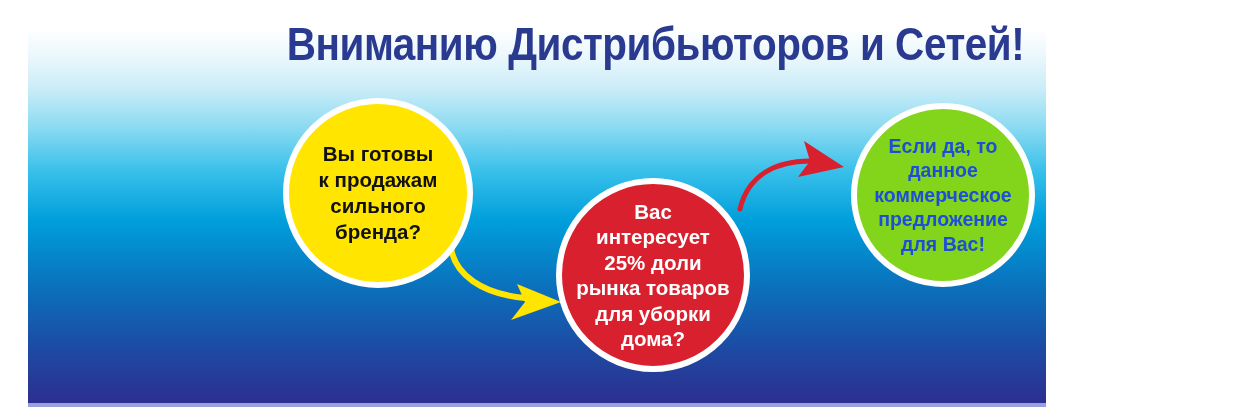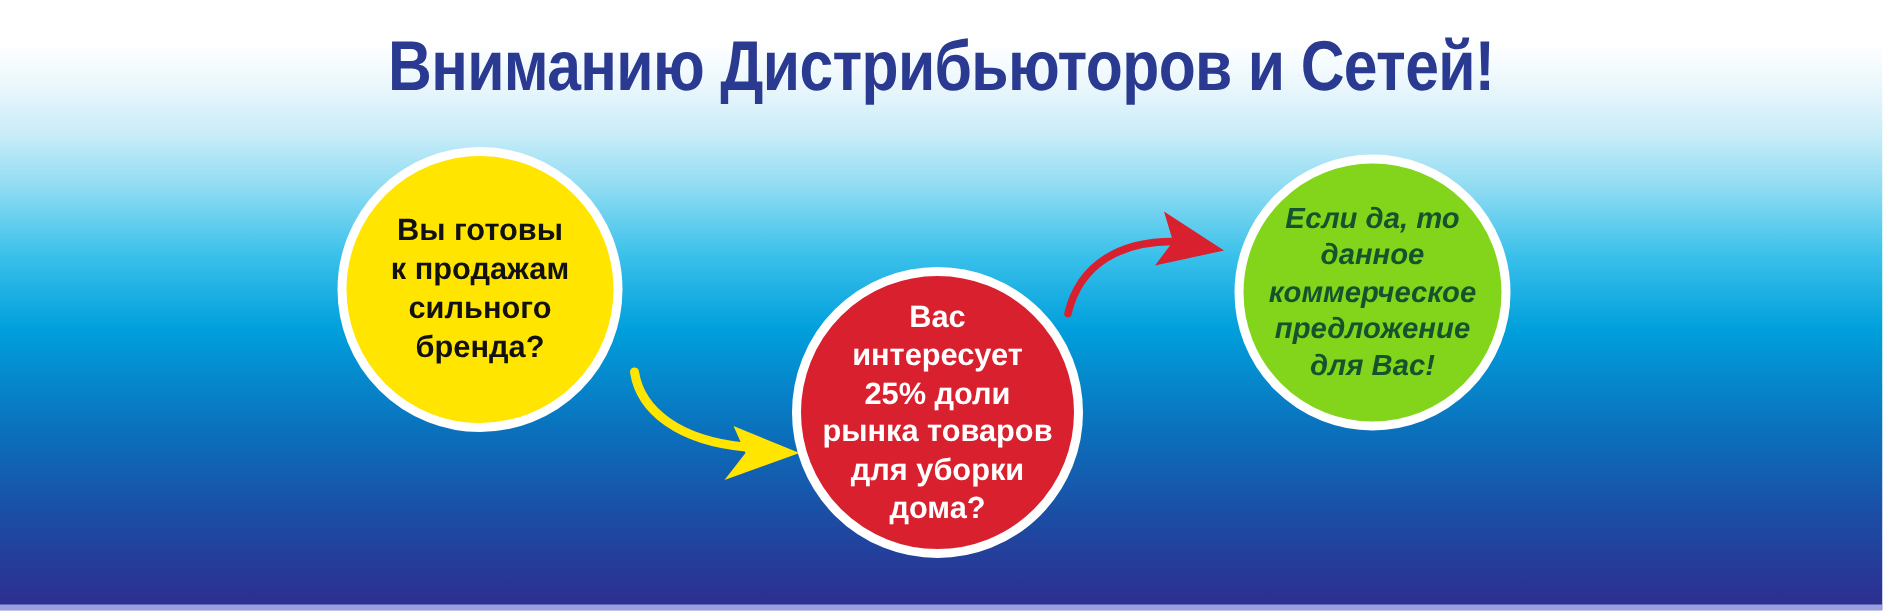--- a/index.html
+++ b/index.html
@@ -2,36 +2,37 @@
 <html><head>
 <meta charset="utf-8">
 <style>
   html, body {
     margin: 0;
     padding: 0;
     background: #ffffff;
   }
   #banner {
     position: relative;
-    width: 1255px;
+    width: 1018px;
     height: 407px;
     overflow: hidden;
     font-family: "Liberation Sans", "DejaVu Sans", sans-serif;
     background: linear-gradient(to bottom,
         #ffffff 0%,
         #ffffff 7%,
         #eaf7fc 14%,
         #c9ecf8 22%,
         #8ddbf2 31%,
         #39c0ea 42%,
         #009fdc 54%,
         #0a72bd 70%,
         #1c4ca4 85%,
         #2c3091 98%,
         #2c3091 100%);
+    margin-left: 28px;
   }
   #bottom-rule {
     position: absolute;
     left: 0;
     bottom: 0;
     width: 100%;
     height: 4px;
     background: #9aa0dd;
   }
 
@@ -65,21 +66,21 @@
     text-align: center;
     font-weight: bold;
   }
   .circle .txt {
     display: block;
     width: 94%;
     white-space: pre-line;
   }
 
   #circle-yellow {
-    left: 225px;
+    left: 255px;
     top: 98px;
     width: 190px;
     height: 190px;
     background: #ffe500;
     color: #111111;
     font-size: 20.5px;
     line-height: 26px;
     z-index: 4;
   }
   #circle-red {
@@ -92,25 +93,24 @@
     font-size: 20.5px;
     line-height: 25.5px;
     z-index: 4;
   }
   #circle-green {
     left: 823px;
     top: 103px;
     width: 184px;
     height: 184px;
     background: #83d51c;
-    color: #14532d;
+    color: #1d4ed8;
     font-size: 19.5px;
     line-height: 24.5px;
     z-index: 4;
-    font-style: italic;
   }
 
   
   .arrow-svg {
     position: absolute;
     z-index: 3;
     overflow: visible;
   }
   #arrow-yellow-svg { left: 405px; top: 240px; }
   #arrow-red-svg    { left: 690px; top: 135px; }

